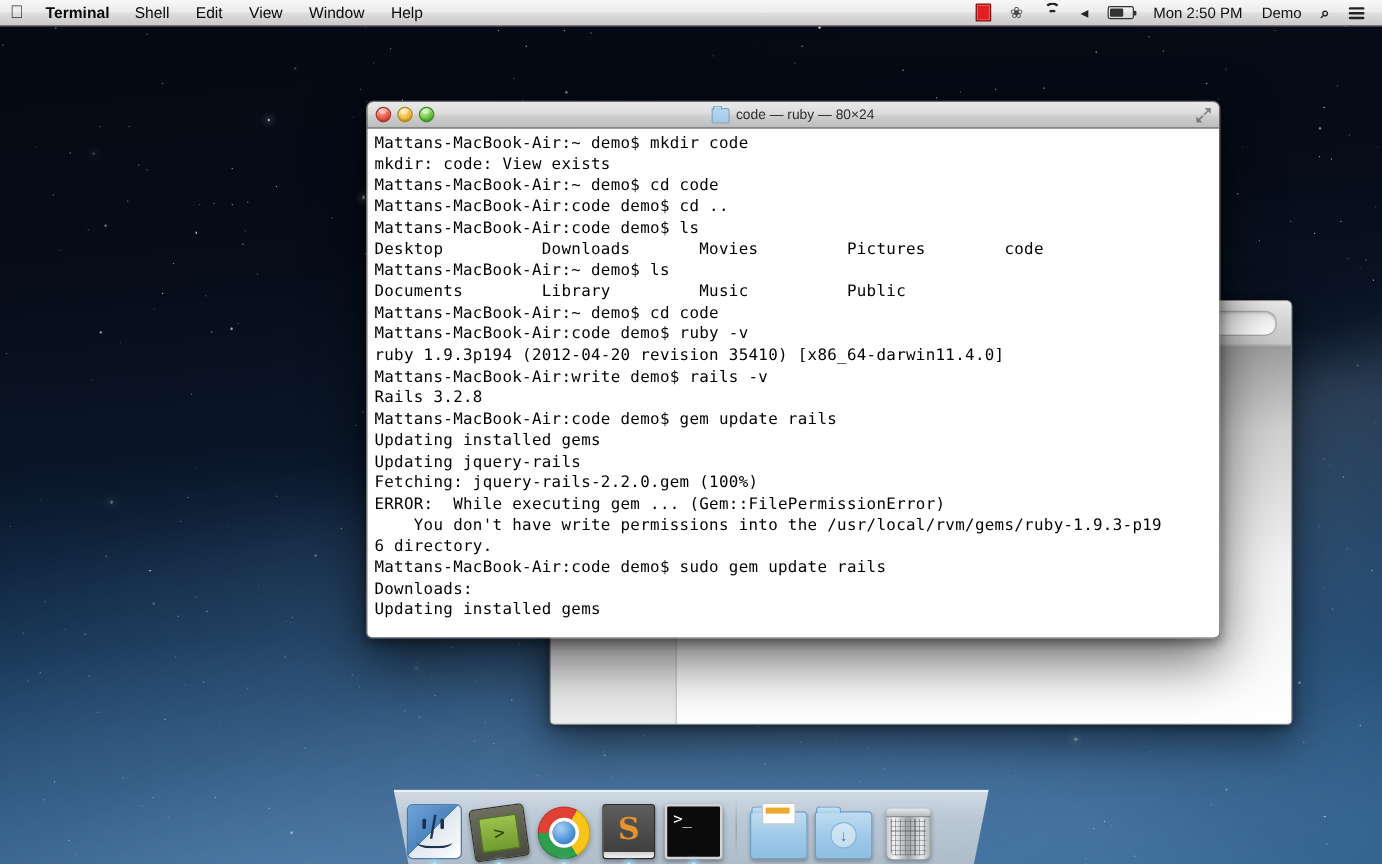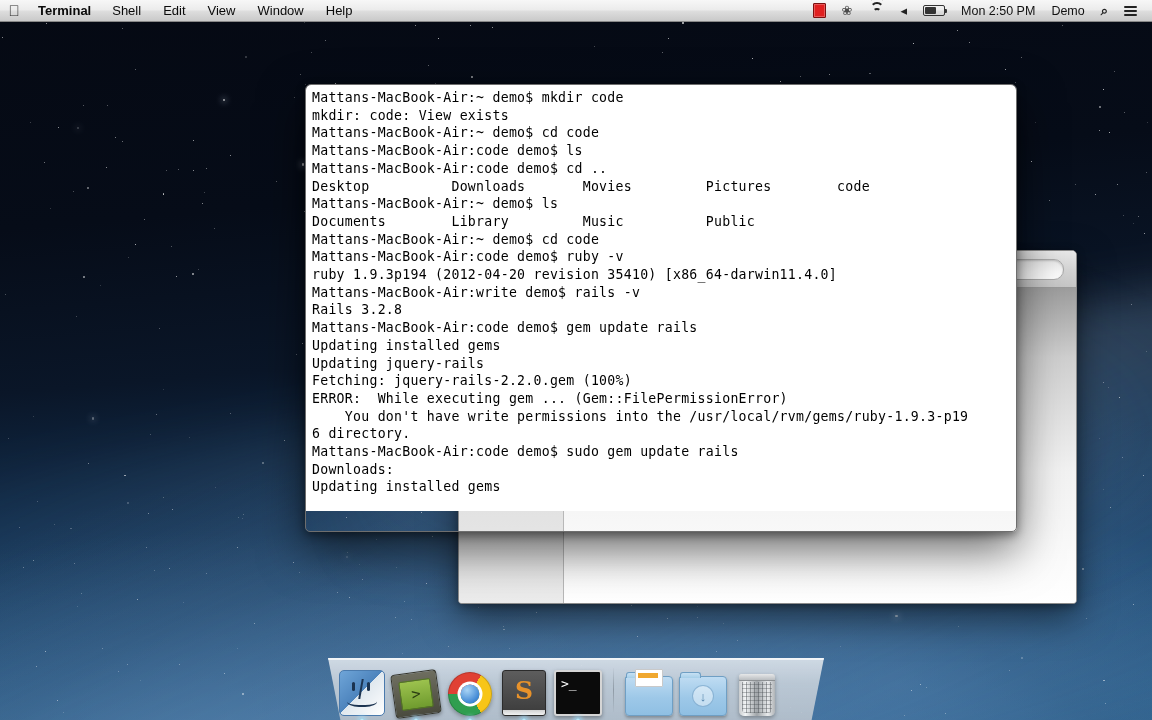--- a/index.html
+++ b/index.html
@@ -894,26 +894,41 @@
     <div class="bgwin-titlebar">
       <div class="bgwin-search" title=""></div>
     </div>
     <div class="bgwin-body">
       <div class="bgwin-sidebar"></div>
       <div class="bgwin-content"></div>
     </div>
   </div>
 
   <div class="terminal">
+    <div class="term-titlebar">
+      <div class="tlights">
+        <div class="tl red"></div>
+        <div class="tl yellow"></div>
+        <div class="tl green"></div>
+      </div>
+      <div class="term-title">
+        <span class="folder-ico"></span>
+        <span>code — ruby — 80×24</span>
+      </div>
+      <svg class="term-fullscreen" viewBox="0 0 14 14">
+        <path d="M8 1h5v5l-2-2-3 3-1-1 3-3z" fill="#3b3b3b"></path>
+        <path d="M6 13H1V8l2 2 3-3 1 1-3 3z" fill="#3b3b3b"></path>
+      </svg>
+    </div>
     <div class="term-body" id="term-body">
         <div class="term-line">Mattans-MacBook-Air:~ demo$ mkdir code</div>
         <div class="term-line">mkdir: code: View exists</div>
         <div class="term-line">Mattans-MacBook-Air:~ demo$ cd code</div>
+        <div class="term-line">Mattans-MacBook-Air:code demo$ cd ..</div>
         <div class="term-line">Mattans-MacBook-Air:code demo$ ls</div>
-        <div class="term-line">Mattans-MacBook-Air:code demo$ cd ..</div>
         <div class="term-line">Desktop          Downloads       Movies         Pictures        code</div>
         <div class="term-line">Mattans-MacBook-Air:~ demo$ ls</div>
         <div class="term-line">Documents        Library         Music          Public</div>
         <div class="term-line">Mattans-MacBook-Air:~ demo$ cd code</div>
         <div class="term-line">Mattans-MacBook-Air:code demo$ ruby -v</div>
         <div class="term-line">ruby 1.9.3p194 (2012-04-20 revision 35410) [x86_64-darwin11.4.0]</div>
         <div class="term-line">Mattans-MacBook-Air:write demo$ rails -v</div>
         <div class="term-line">Rails 3.2.8</div>
         <div class="term-line">Mattans-MacBook-Air:code demo$ gem update rails</div>
         <div class="term-line">Updating installed gems</div>

